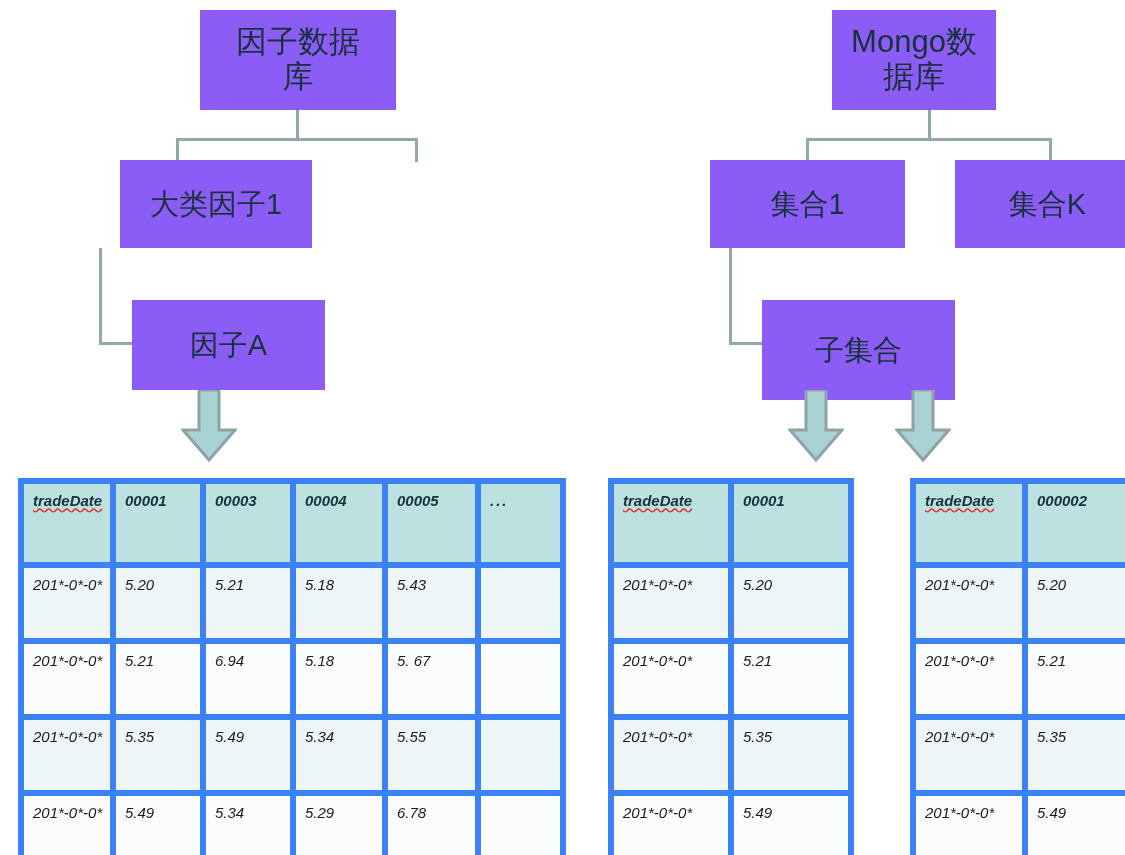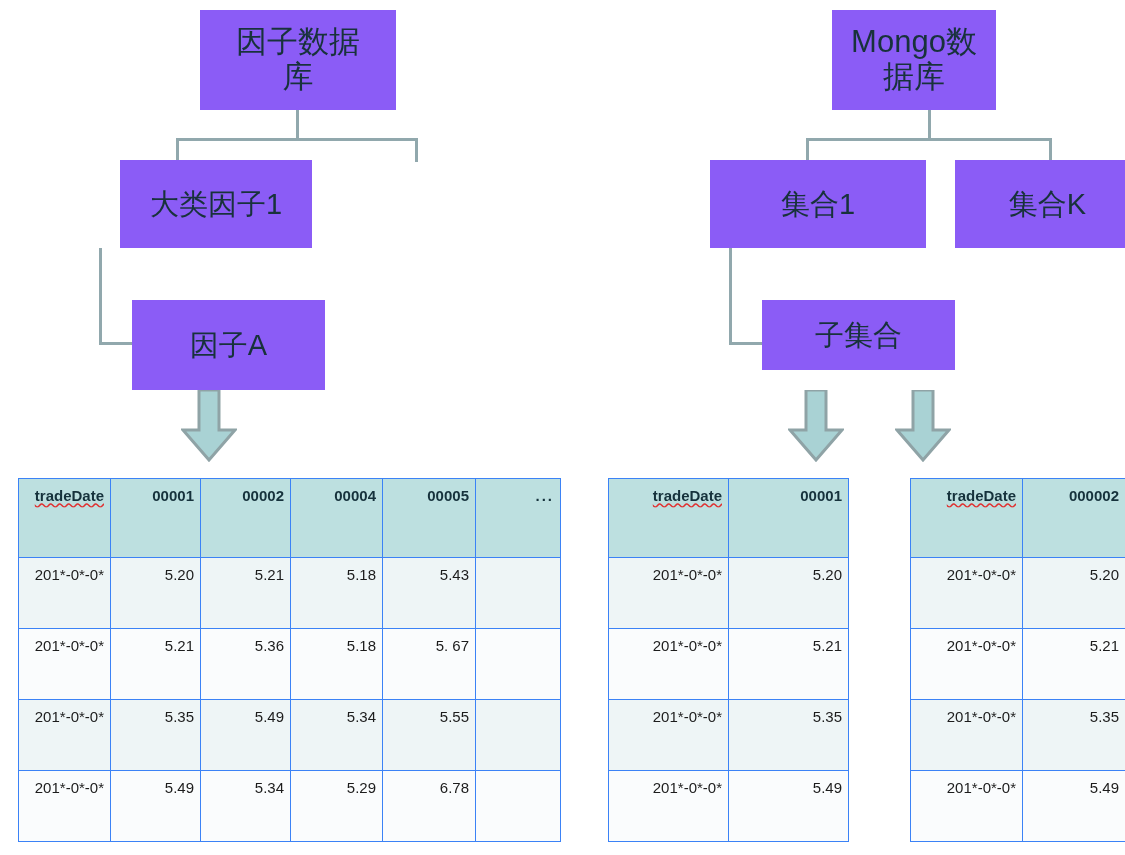--- a/index.html
+++ b/index.html
@@ -53,26 +53,27 @@
 
   
   .tbl {
     position: absolute;
     border-collapse: collapse;
     table-layout: fixed;
     font-size: 15px;
     color: #1c1c1c;
   }
   .tbl th, .tbl td {
-    border: 1px solid #3b82f6;
+    border: 6px solid #3b82f6;
     vertical-align: top;
     padding: 8px 6px 8px 9px;
     font-weight: normal;
-    text-align: right;
+    text-align: left;
     overflow: hidden;
+    font-style: italic;
   }
   .tbl thead th {
     background: #bde0e0;
     font-weight: bold;
     color: #16323c;
     height: 62px;
     vertical-align: top;
   }
   .tbl tbody tr.odd  td { background: #eef5f6; }
   .tbl tbody tr.even td { background: #fafcfd; }
@@ -116,27 +117,27 @@
   </div>
 
   <div class="box f-big" style="left:832px; top:10px; width:164px; height:100px;">Mongo数
 据库</div>
 
   <div class="conn v" style="left:928px; top:110px; height:30px;"></div>
   <div class="conn h" style="left:806px; top:138px; width:246px;"></div>
   <div class="conn v" style="left:806px; top:138px; height:24px;"></div>
   <div class="conn v" style="left:1049px; top:138px; height:24px;"></div>
 
-  <div class="box f-mid" style="left:710px; top:160px; width:216px; height:88px;">集合1</div>
+  <div class="box f-mid" style="left:710px; top:160px; width:195px; height:88px;">集合1</div>
   <div class="box f-mid" style="left:955px; top:160px; width:185px; height:88px;">集合K</div>
 
   <div class="conn v" style="left:729px; top:248px; height:97px;"></div>
   <div class="conn h" style="left:729px; top:342px; width:40px;"></div>
 
-  <div class="box f-mid" style="left:762px; top:300px; width:193px; height:70px;">子集合</div>
+  <div class="box f-mid" style="left:762px; top:300px; width:193px; height:100px;">子集合</div>
 
   <div class="arrow" style="left:788px; top:390px;">
     <svg width="56" height="72" viewBox="0 0 56 72">
       <polygon points="18,0 38,0 38,40 54,40 28,70 2,40 18,40" fill="#a9d2d4" stroke="#8fa3a6" stroke-width="3" stroke-linejoin="miter"></polygon>
     </svg>
   </div>
   <div class="arrow" style="left:895px; top:390px;">
     <svg width="56" height="72" viewBox="0 0 56 72">
       <polygon points="18,0 38,0 38,40 54,40 28,70 2,40 18,40" fill="#a9d2d4" stroke="#8fa3a6" stroke-width="3" stroke-linejoin="miter"></polygon>
     </svg>
@@ -150,39 +151,39 @@
       <col style="width:92px">
         <col style="width:93px">
         <col style="width:85px">
     </colgroup>
     <thead>
       <tr>
         <th>
           <span class="spell">tradeDate</span>
         </th>
         <th>00001</th>
-        <th>00002</th>
+        <th>00003</th>
         <th>00004</th>
         <th>00005</th>
         <th class="ellipsis-cell">...</th>
       </tr>
     </thead>
     <tbody>
       <tr class="odd">
         <td>201*-0*-0*</td>
         <td>5.20</td>
         <td>5.21</td>
         <td>5.18</td>
         <td>5.43</td>
         <td></td>
       </tr>
       <tr class="even">
         <td>201*-0*-0*</td>
         <td>5.21</td>
-        <td>5.36</td>
+        <td>6.94</td>
         <td>5.18</td>
         <td>5. 67</td>
         <td></td>
       </tr>
       <tr class="odd">
         <td>201*-0*-0*</td>
         <td>5.35</td>
         <td>5.49</td>
         <td>5.34</td>
         <td>5.55</td>

